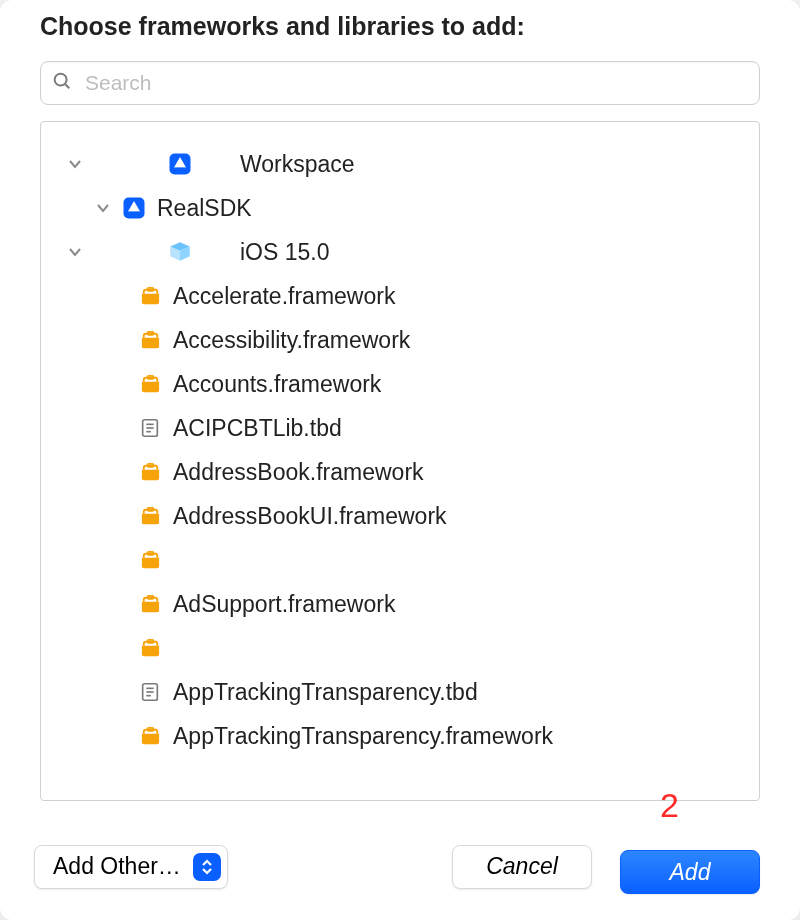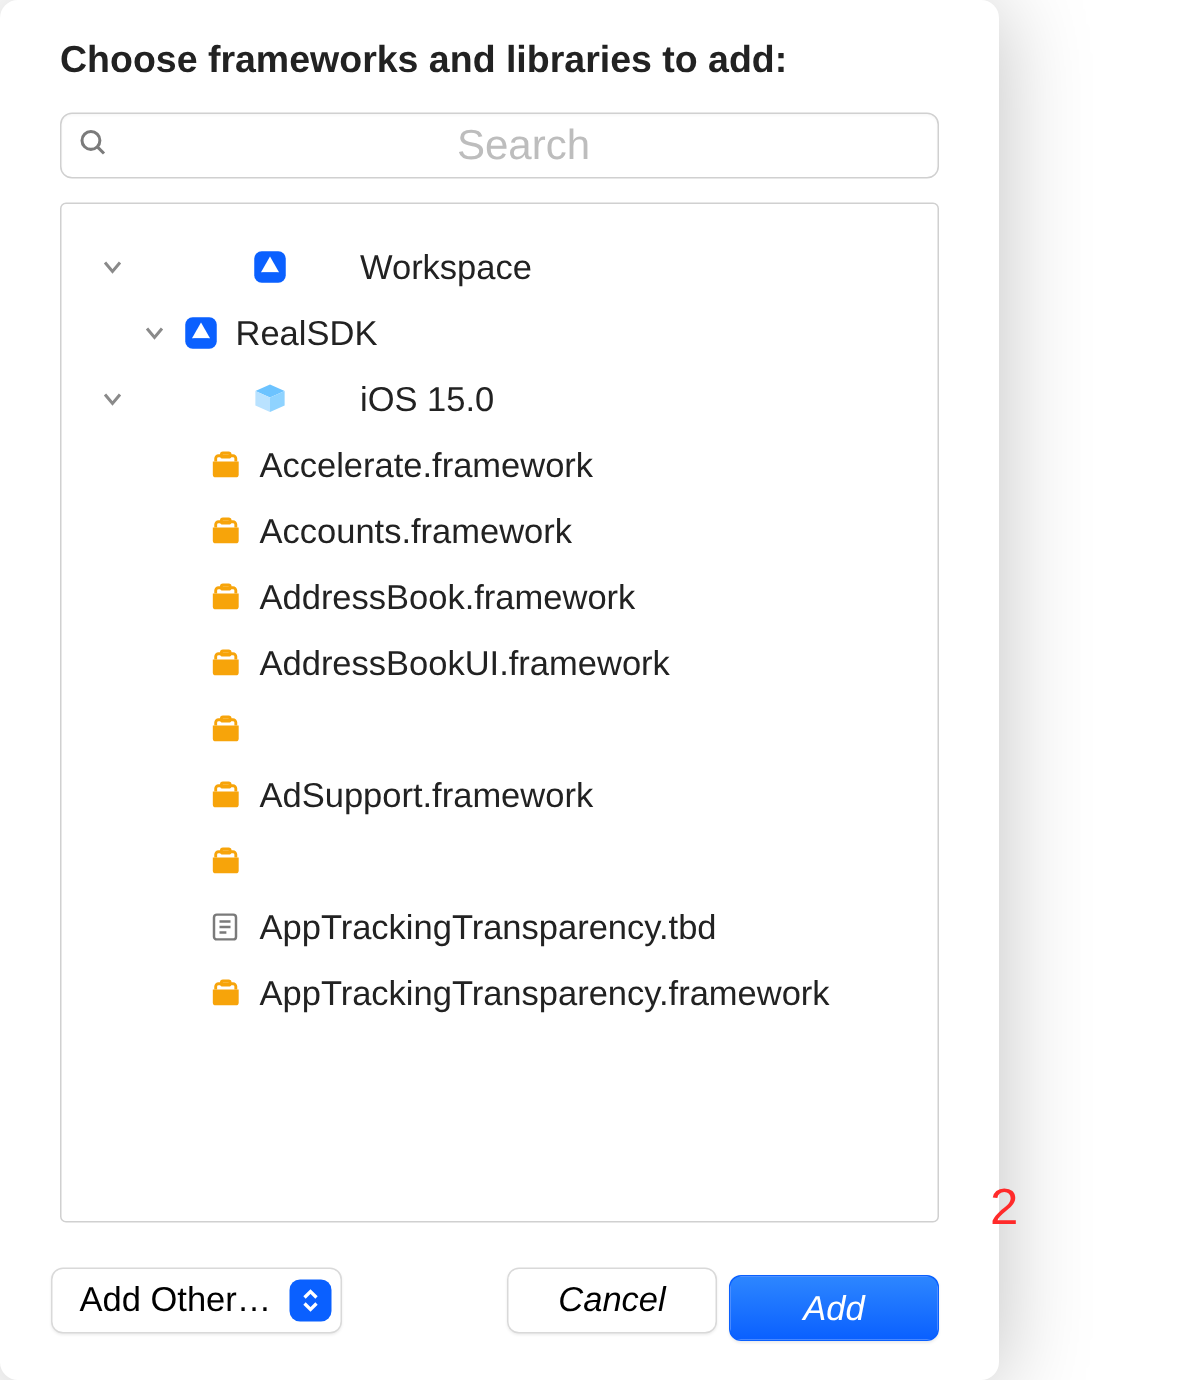--- a/index.html
+++ b/index.html
@@ -2,27 +2,27 @@
 <html><head>
 <meta charset="utf-8">
 <style>
   * { box-sizing: border-box; }
   body {
     margin: 0;
     font-family: -apple-system, "Helvetica Neue", Arial, sans-serif;
     background: #fff;
   }
   .sheet {
-    width: 666px;
+    width: 800px;
     height: 920px;
     background: #fff;
     border-radius: 12px;
     box-shadow: 0 4px 60px rgba(0,0,0,0.25);
     position: relative;
-    padding: 26px 40px 20px 40px;
+    padding: 12px 40px 20px 40px;
   }
   .title {
     font-size: 25px;
     font-weight: 600;
     color: #222;
     margin-bottom: 20px;
   }
   .search-wrap {
     display: flex;
     align-items: center;
@@ -35,25 +35,24 @@
     box-shadow: inset 0 1px 2px rgba(0,0,0,0.03);
   }
   .search-icon {
     color: #7b7b7b;
     margin-right: 10px;
     flex: 0 0 auto;
   }
   .search-input {
     border: none;
     outline: none;
-    font-size: 28px;
+    font-size: 21px;
     color: #c2410c;
     flex: 1;
     background: transparent;
-    text-align: center;
   }
   .search-input::placeholder { color: #bdbdbd; }
   .tree-pane {
     border: 1px solid #d0d0d0;
     border-radius: 4px;
     height: 680px;
     overflow: hidden;
     position: relative;
     padding-top: 20px;
   }
@@ -112,21 +111,21 @@
     font-family: Arial, sans-serif;
   }
 
   .footer {
     position: absolute;
     left: 34px;
     right: 40px;
     bottom: 26px;
     display: flex;
     align-items: center;
-    gap: 8px;
+    gap: 28px;
   }
   .combo {
     border: 1px solid #d9d9d9;
     border-radius: 8px;
     height: 44px;
     display: flex;
     align-items: center;
     padding: 0 6px 0 18px;
     font-size: 23px;
     box-shadow: 0 1px 2px rgba(0,0,0,0.08);
@@ -250,21 +249,44 @@
           </div>
           <div class="row indent2">
             <span style="width: 6px;"></span>
             <span class="icon">
               <svg width="23" height="23" viewBox="0 0 24 24" fill="#f7a40a">
                 <path d="M3 9h18v9a2 2 0 0 1-2 2H5a2 2 0 0 1-2-2z"></path>
                 <path d="M5 9V7a2 2 0 0 1 2-2h10a2 2 0 0 1 2 2v2" fill="none" stroke="#f7a40a" stroke-width="2"></path>
                 <rect x="9" y="3" width="6" height="3" rx="1" fill="none" stroke="#f7a40a" stroke-width="2"></rect>
               </svg>
             </span>
+            <span class="label">Accessibility.framework</span>
+          </div>
+          <div class="row indent2">
+            <span style="width: 6px;"></span>
+            <span class="icon">
+              <svg width="23" height="23" viewBox="0 0 24 24" fill="#f7a40a">
+                <path d="M3 9h18v9a2 2 0 0 1-2 2H5a2 2 0 0 1-2-2z"></path>
+                <path d="M5 9V7a2 2 0 0 1 2-2h10a2 2 0 0 1 2 2v2" fill="none" stroke="#f7a40a" stroke-width="2"></path>
+                <rect x="9" y="3" width="6" height="3" rx="1" fill="none" stroke="#f7a40a" stroke-width="2"></rect>
+              </svg>
+            </span>
             <span class="label">Accounts.framework</span>
+          </div>
+          <div class="row indent2">
+            <span style="width: 6px;"></span>
+            <span class="icon">
+              <svg width="22" height="22" viewBox="0 0 24 24" fill="none" stroke="#7a7a7a" stroke-width="1.8">
+                <rect x="4" y="3" width="16" height="18" rx="2"></rect>
+                <line x1="8" y1="8" x2="16" y2="8"></line>
+                <line x1="8" y1="12" x2="16" y2="12"></line>
+                <line x1="8" y1="16" x2="13" y2="16"></line>
+              </svg>
+            </span>
+            <span class="label">ACIPCBTLib.tbd</span>
           </div>
           <div class="row indent2">
             <span style="width: 6px;"></span>
             <span class="icon">
               <svg width="23" height="23" viewBox="0 0 24 24" fill="#f7a40a">
                 <path d="M3 9h18v9a2 2 0 0 1-2 2H5a2 2 0 0 1-2-2z"></path>
                 <path d="M5 9V7a2 2 0 0 1 2-2h10a2 2 0 0 1 2 2v2" fill="none" stroke="#f7a40a" stroke-width="2"></path>
                 <rect x="9" y="3" width="6" height="3" rx="1" fill="none" stroke="#f7a40a" stroke-width="2"></rect>
               </svg>
             </span>

